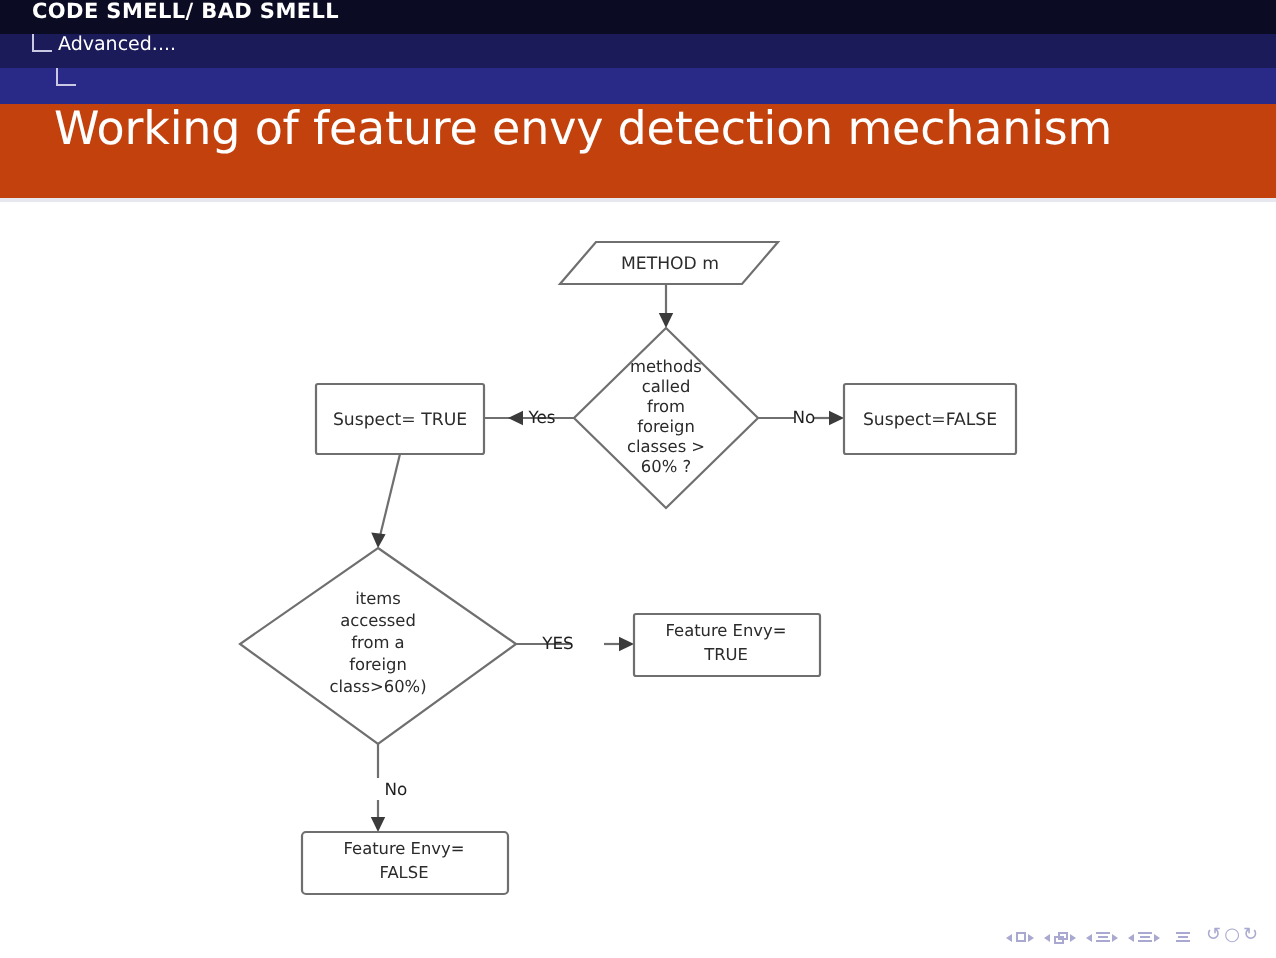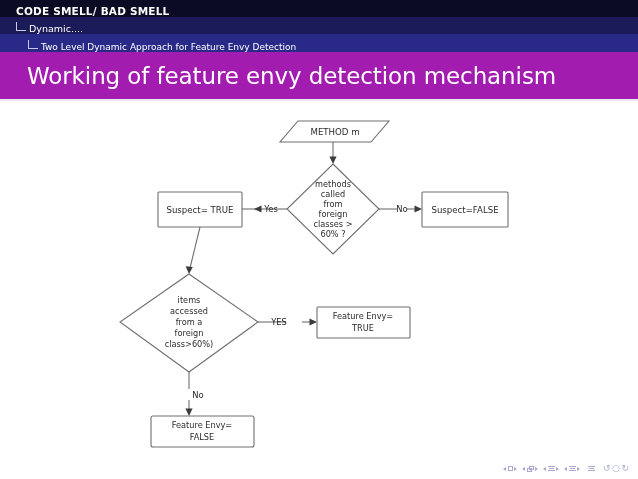--- a/index.html
+++ b/index.html
@@ -19,21 +19,21 @@
     overflow: hidden;
   }
 
   
   .headbar {
     position: absolute;
     left: 0;
     width: 638px;
     box-sizing: border-box;
     display: flex;
-    align-items: flex-end;
+    align-items: flex-start;
     color: #ffffff;
     white-space: nowrap;
     overflow: hidden;
   }
   #bar-section {
     top: 0;
     height: 17px;
     background: #0b0b24;
     padding-left: 16px;
     font-size: 10.5px;
@@ -66,23 +66,22 @@
     flex: 0 0 auto;
   }
 
   
   #title-band {
     position: absolute;
     left: 0;
     top: 52px;
     width: 638px;
     height: 47px;
-    background: #a21caf;
-    display: flex;
-    align-items: center;
+    background: #c2410c;
+    display: flex;
     padding-left: 27px;
     box-sizing: border-box;
   }
   #frame-title {
     color: #ffffff;
     font-size: 23px;
     font-weight: 400;
     letter-spacing: -0.1px;
     white-space: nowrap;
   }
@@ -204,26 +203,25 @@
 <body>
 
 <div id="slide">
 
   <div class="headbar" id="bar-section">
     <span>CODE SMELL/ BAD SMELL</span>
   </div>
 
   <div class="headbar" id="bar-subsection">
     <span class="tree-l"></span>
-    <span>Dynamic....</span>
+    <span>Advanced....</span>
   </div>
 
   <div class="headbar" id="bar-subsubsection">
     <span class="tree-l"></span>
-    <span>Two Level Dynamic Approach for Feature Envy Detection</span>
   </div>
 
   <div id="title-band">
     <span id="frame-title">Working of feature envy detection mechanism</span>
   </div>
   <div id="title-underline"></div>
 
   <div id="chart-canvas">
     <svg id="chart-svg" width="638" height="348" viewBox="0 0 638 348" xmlns="http://www.w3.org/2000/svg">
 

